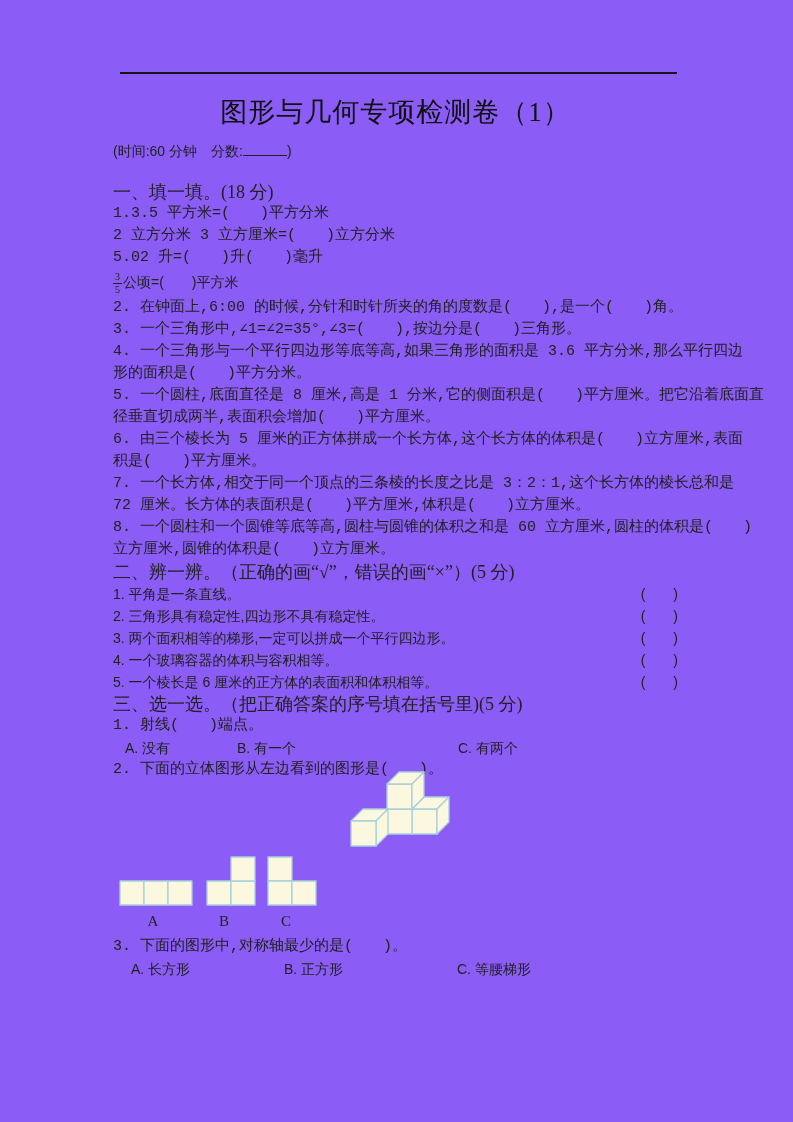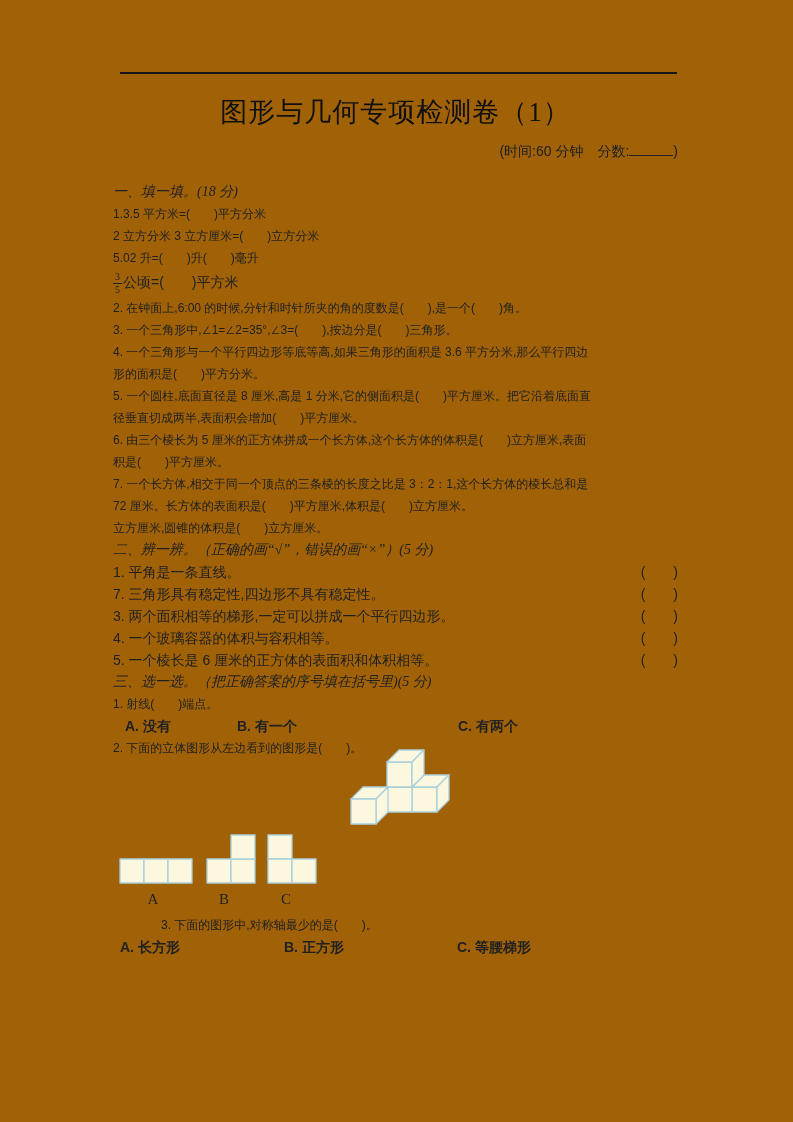--- a/index.html
+++ b/index.html
@@ -3,85 +3,84 @@
 <meta charset="utf-8">
 <style>
   html,body { margin:0; padding:0; }
   body {
     width:793px; height:1122px;
     background:#ffffff;
     font-family:"Liberation Sans", sans-serif;
     color:#212121;
     overflow:hidden;
   }
-  .page { position:relative; width:793px; height:1122px; background:#a16207; }
+  .page { position:relative; width:793px; height:1122px; background:#8b5cf6; }
   .top-rule {
     position:absolute; left:120px; top:72px; width:557px; height:2px;
     background:#161616;
   }
   .content {
     position:absolute; left:113px; top:0; width:565px;
   }
   .title {
     margin-top:92px;
     text-align:center;
     font-family:"Liberation Serif", serif;
     font-size:27px; line-height:40px;
     letter-spacing:1px;
     color:#101010;
     white-space:nowrap;
   }
   .meta {
     margin-top:8px;
-    text-align:right;
     font-size:14px; line-height:22px;
     white-space:nowrap;
   }
   .meta .gap { display:inline-block; width:14px; }
   .blank-line {
     display:inline-block; width:44px; height:13px;
     border-bottom:1.5px solid #222;
     vertical-align:baseline;
   }
   .sec-h {
     font-family:"Liberation Serif", serif;
-    font-size:14px; line-height:22px;
-    white-space:nowrap;
-    font-style:italic;
+    font-size:18px; line-height:22px;
+    white-space:nowrap;
   }
   .sec-h.first { margin-top:19px; }
   .line {
-    font-size:12px; line-height:22px;
-    white-space:nowrap;
+    font-size:15px; line-height:22px;
+    white-space:nowrap;
+    font-family:Liberation Mono, monospace;
   }
   .frac-line {
     height:28px; display:flex; align-items:center;
     font-size:14px; white-space:nowrap;
   }
   .frac {
     display:inline-flex; flex-direction:column; align-items:center;
     margin-right:1px;
     font-size:10px; line-height:10px;
     font-family:"Liberation Serif", serif;
   }
   .frac-bar { width:9px; height:1px; background:#222; margin:1px 0; }
   .tf {
     display:flex; justify-content:space-between;
     font-size:14px; line-height:22px; white-space:nowrap;
   }
   .opt-row { position:relative; height:22px; font-size:14px; line-height:22px; }
-  .opt-row .opt { position:absolute; top:0; white-space:nowrap;font-weight:bold; }
+  .opt-row .opt { position:absolute; top:0; white-space:nowrap; }
   .q1-a { left:12px; }  .q1-b { left:124px; } .q1-c { left:345px; }
-  .q3-a { left:7px; }   .q3-b { left:171px; } .q3-c { left:344px; }
+  .q3-a { left:18px; }   .q3-b { left:171px; } .q3-c { left:344px; }
   .figure-svg { display:block; margin-top:-12px; }
   .fig-label {
     font-family:"Liberation Serif", serif;
     font-size:15px;
   }
-  .after-fig { margin-top:7px;margin-left:48px; }
+  .after-fig { margin-top:7px; }
 </style>
 </head>
 <body>
 
 <div class="page">
   <div class="top-rule"></div>
 
   <div class="content">
 
     <div class="title">图形与几何专项检测卷（1）</div>
@@ -105,29 +104,30 @@
     <div class="line">2. 在钟面上,6:00 的时候,分针和时针所夹的角的度数是(　　),是一个(　　)角。</div>
     <div class="line">3. 一个三角形中,∠1=∠2=35°,∠3=(　　),按边分是(　　)三角形。</div>
     <div class="line">4. 一个三角形与一个平行四边形等底等高,如果三角形的面积是 3.6 平方分米,那么平行四边</div>
     <div class="line">形的面积是(　　)平方分米。</div>
     <div class="line">5. 一个圆柱,底面直径是 8 厘米,高是 1 分米,它的侧面积是(　　)平方厘米。把它沿着底面直</div>
     <div class="line">径垂直切成两半,表面积会增加(　　)平方厘米。</div>
     <div class="line">6. 由三个棱长为 5 厘米的正方体拼成一个长方体,这个长方体的体积是(　　)立方厘米,表面</div>
     <div class="line">积是(　　)平方厘米。</div>
     <div class="line">7. 一个长方体,相交于同一个顶点的三条棱的长度之比是 3：2：1,这个长方体的棱长总和是</div>
     <div class="line">72 厘米。长方体的表面积是(　　)平方厘米,体积是(　　)立方厘米。</div>
+    <div class="line">8. 一个圆柱和一个圆锥等底等高,圆柱与圆锥的体积之和是 60 立方厘米,圆柱的体积是(　　)</div>
     <div class="line">立方厘米,圆锥的体积是(　　)立方厘米。</div>
 
     <div class="sec-h">二、辨一辨。（正确的画“√”，错误的画“×”）(5 分)</div>
     <div class="tf">
       <span>1. 平角是一条直线。</span>
       <span>(　　)</span>
     </div>
     <div class="tf">
-      <span>7. 三角形具有稳定性,四边形不具有稳定性。</span>
+      <span>2. 三角形具有稳定性,四边形不具有稳定性。</span>
       <span>(　　)</span>
     </div>
     <div class="tf">
       <span>3. 两个面积相等的梯形,一定可以拼成一个平行四边形。</span>
       <span>(　　)</span>
     </div>
     <div class="tf">
       <span>4. 一个玻璃容器的体积与容积相等。</span>
       <span>(　　)</span>
     </div>

